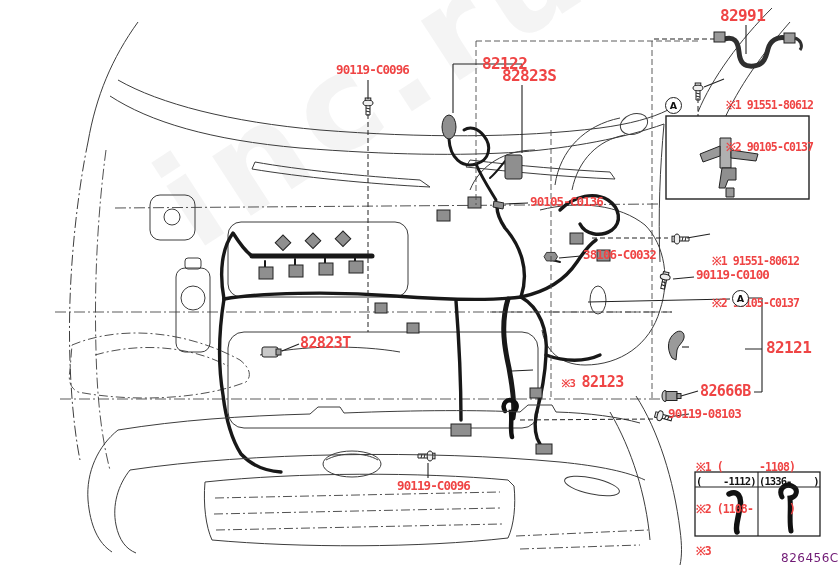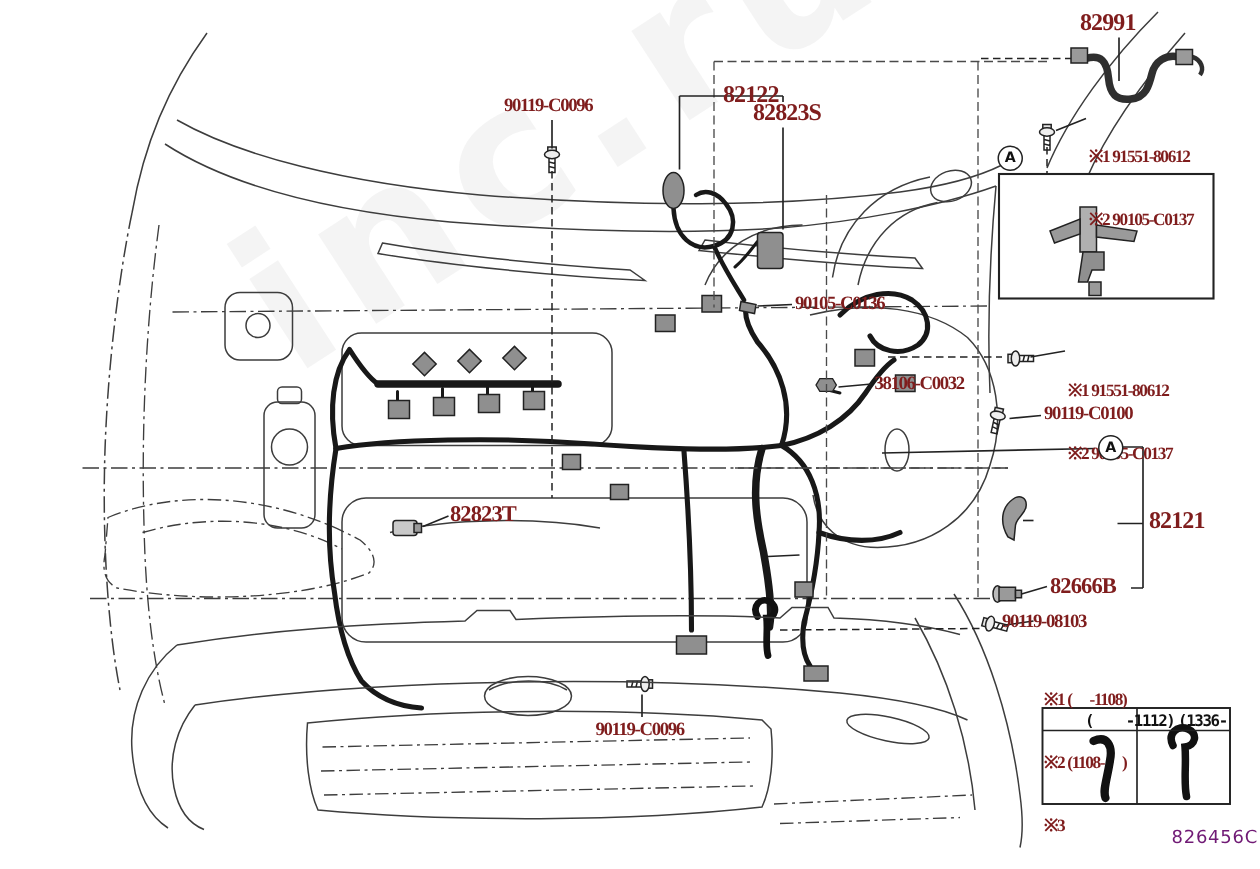--- a/index.html
+++ b/index.html
@@ -1,28 +1,28 @@
 <!DOCTYPE html>
 <html><head>
 <meta charset="utf-8">
 <style>
   html,body{margin:0;padding:0;background:#fff;}
   .stage{position:relative;width:840px;height:579px;background:#fff;overflow:hidden;
          font-family:"DejaVu Sans Mono", monospace;}
   .stage svg{position:absolute;left:0;top:0;}
-  .pl{position:absolute;font-weight:bold;color:#7f1d1d;font-size:12.5px;letter-spacing:-0.9px;white-space:pre;line-height:1;font-family:Liberation Serif, serif;}
+  .pl{position:absolute;font-weight:bold;color:#ef4444;font-size:12.5px;letter-spacing:-0.9px;white-space:pre;line-height:1;}
   .big{font-size:16px;letter-spacing:-0.6px;}
   .med{font-size:15px;letter-spacing:-0.6px;}
   .note{font-size:11.5px;line-height:14px;letter-spacing:-0.9px;}
   .ref{font-size:12px;line-height:12.5px;letter-spacing:-0.6px;}
   .small-pre{font-size:10.5px;}
   .callout{position:absolute;width:15px;height:15px;border:1.4px solid #222;border-radius:50%;
            font:bold 9.5px "DejaVu Sans",sans-serif;display:flex;align-items:center;justify-content:center;
            color:#111;background:#fff;z-index:3;}
-  .th{position:absolute;font-weight:bold;color:#111;font-size:10.5px;letter-spacing:-0.9px;text-align:right;white-space:pre;padding-left:26px;}
+  .th{position:absolute;font-weight:bold;color:#111;font-size:10.5px;letter-spacing:-0.9px;text-align:left;white-space:pre;}
   .doc{position:absolute;font-family:"DejaVu Sans",sans-serif;font-size:12px;color:#701a75;letter-spacing:0.5px;}
   .wm{position:absolute;left:130px;top:150px;transform:rotate(-33deg);transform-origin:left top;
       font:bold 130px "DejaVu Sans",sans-serif;color:rgba(110,110,110,0.08);letter-spacing:10px;white-space:nowrap;}
 </style>
 </head>
 <body>
 
 <div class="stage">
 
   <div class="wm">inc.ru</div>
@@ -239,20 +239,23 @@
 
   <div class="pl" style="left:583px;top:249px">38106-C0032</div>
   <div class="pl" style="left:696px;top:269px">90119-C0100</div>
 
 
   <div class="pl big" style="left:766px;top:340px">82121</div>
   <div class="pl med" style="left:700px;top:384px">82666B</div>
   <div class="pl" style="left:668px;top:408px">90119-08103</div>
   <div class="pl med" style="left:300px;top:336px">82823T</div>
 
+  <div class="pl" style="left:535px;top:362px">
+    <span class="small-pre">※3</span><span> </span><span class="med">82123</span>
+  </div>
 
   <div class="pl" style="left:397px;top:480px">90119-C0096</div>
 
   <div class="pl note" style="left:696px;top:432px">
     <div>※1 (      -1108)</div>
     <div>※2 (1108-      )</div>
     <div>※3</div>
   </div>
 
   <div class="th" style="left:696px;top:475px;width:61px">(    -1112)</div>

